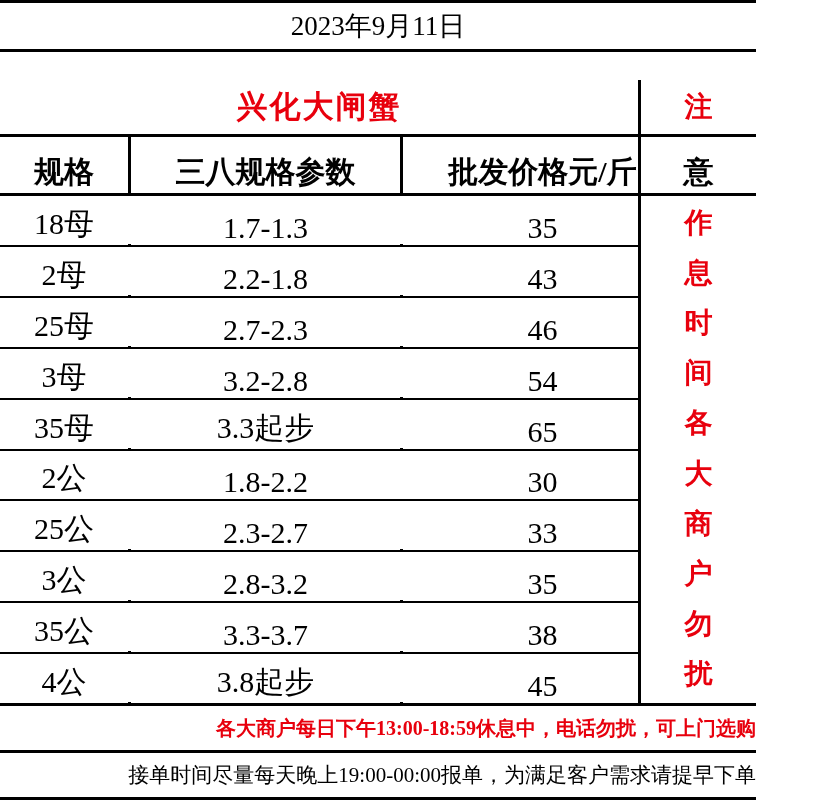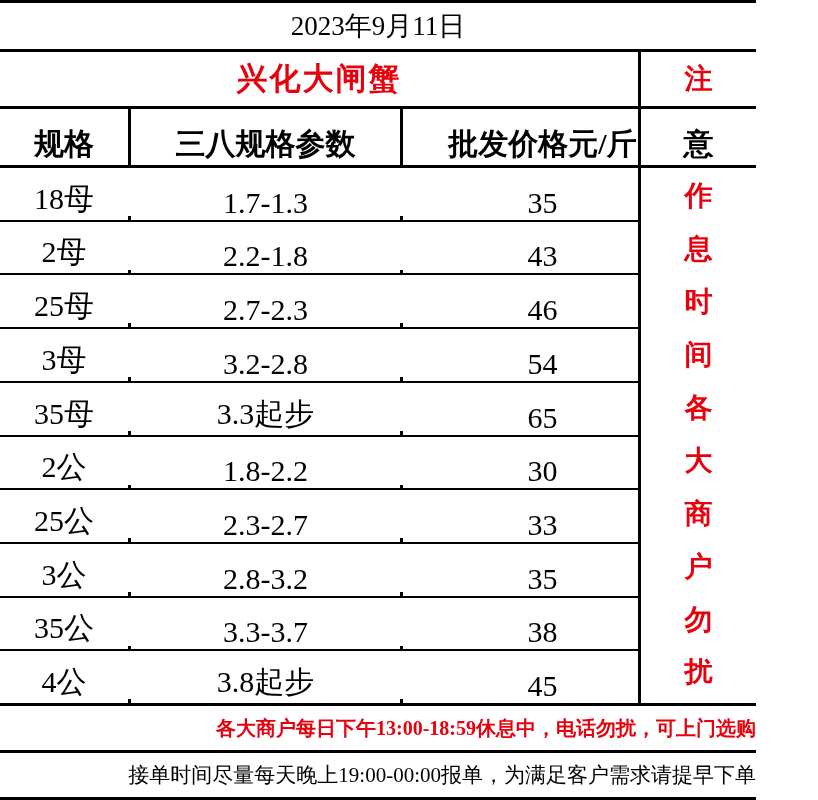--- a/index.html
+++ b/index.html
@@ -37,20 +37,21 @@
     font-family: "Liberation Serif", serif;
     letter-spacing: 0px;
     color: #000;
   }
   
   .title-row {
     height: 54px;
     flex: 0 0 54px;
     display: flex;
     border-bottom: 3px solid #000;
+    margin-top: 28px;
   }
   .title-main {
     flex: 1 1 auto;
     display: flex;
     align-items: center;
     justify-content: center;
     border-right: 3px solid #000;
   }
   .title-main .t {
     color: #e8000d;

